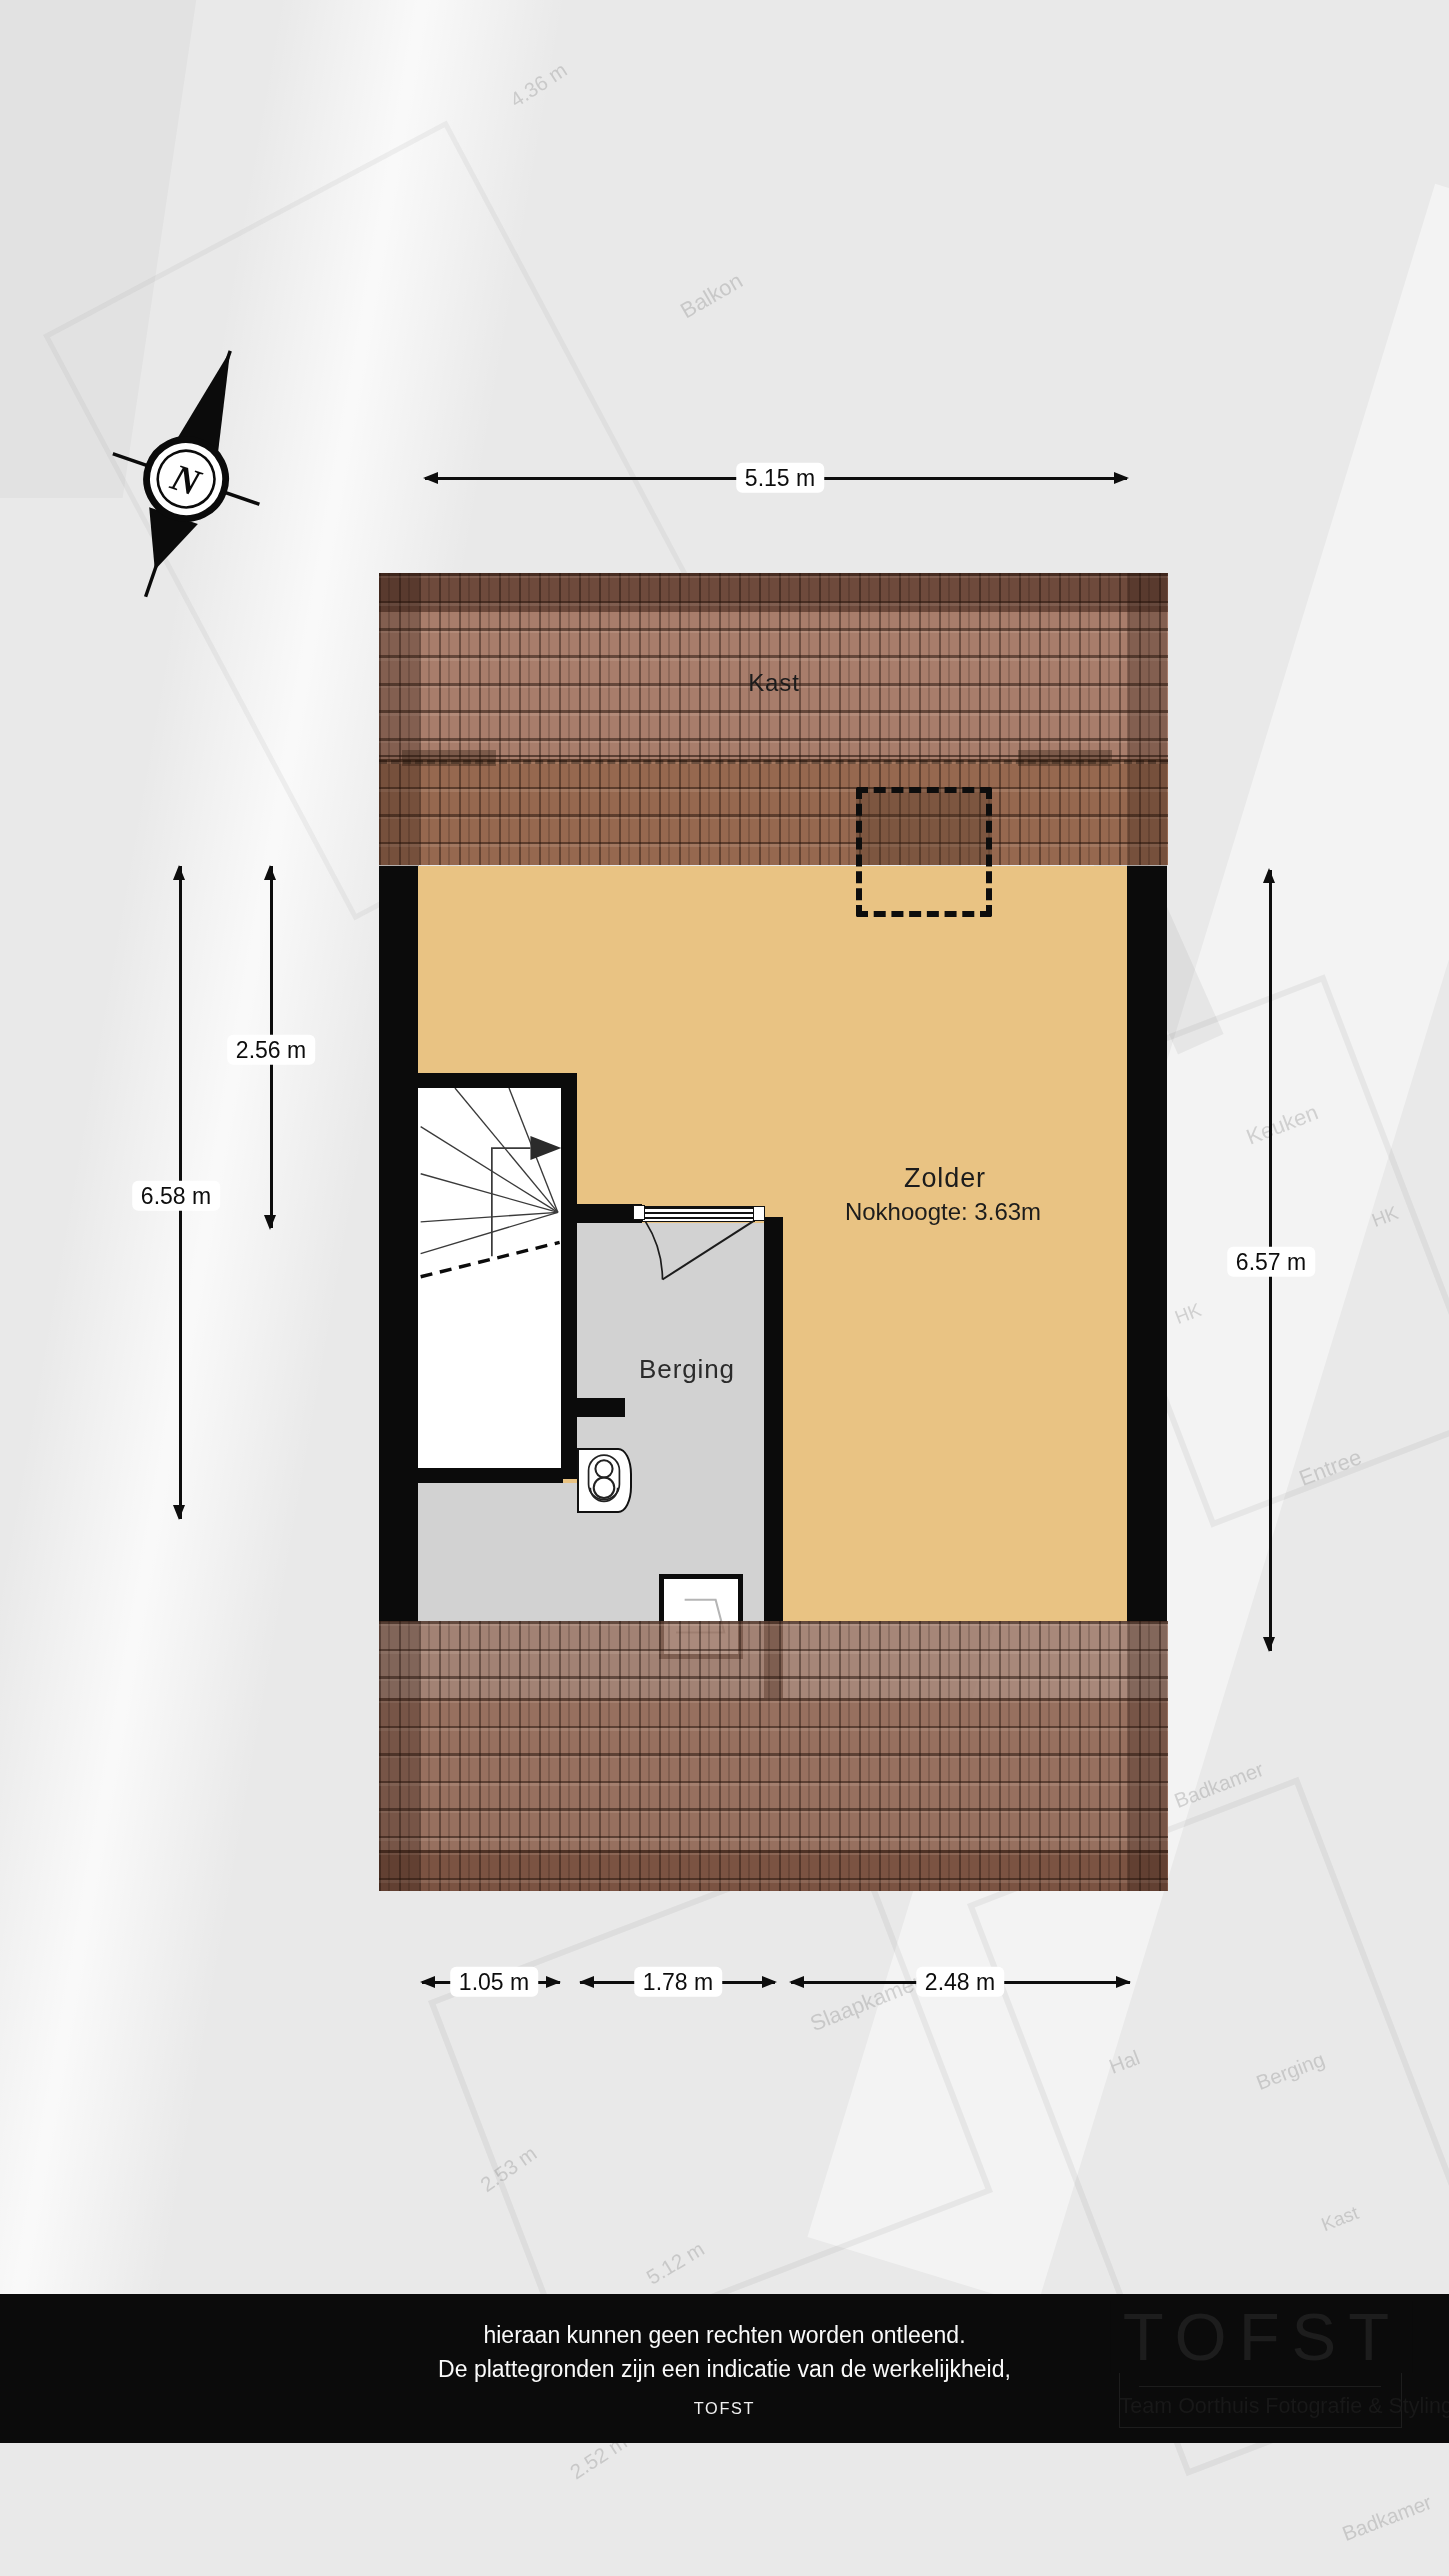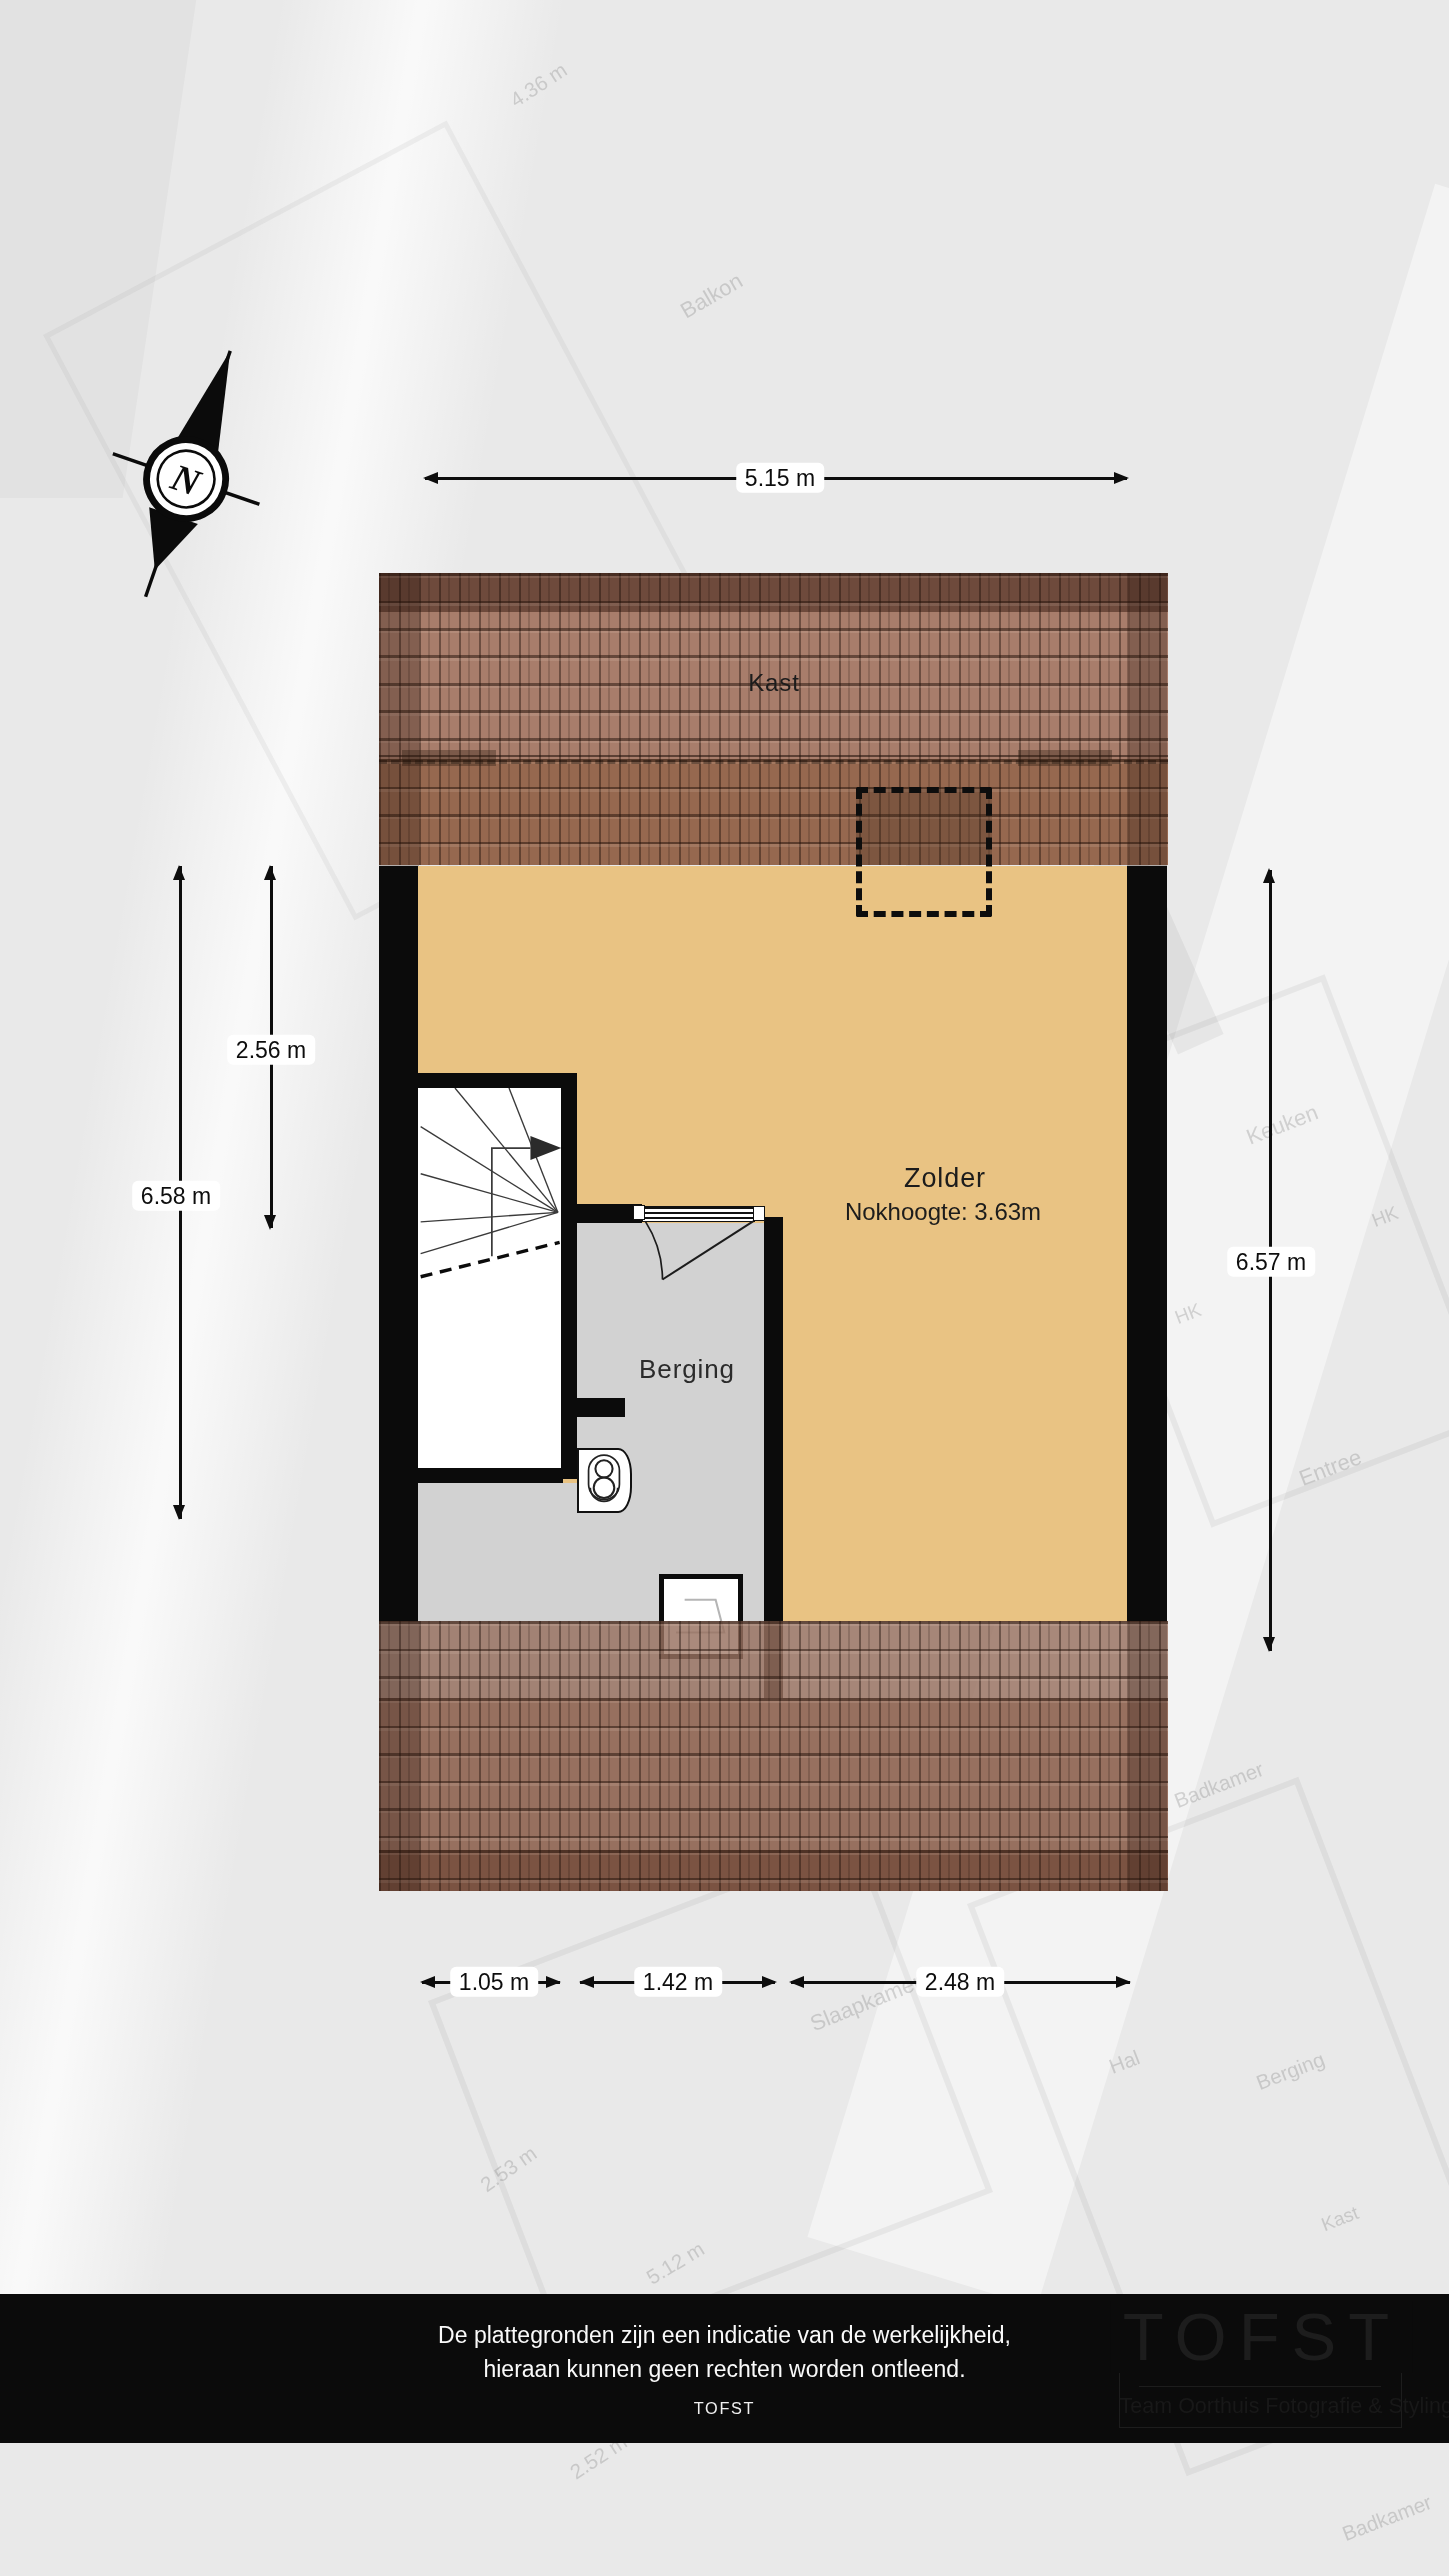--- a/index.html
+++ b/index.html
@@ -186,33 +186,33 @@
   <div>
     <div class="dim-line-h" style="left:422px;top:1981px;width:138px;"></div>
     <div class="ah ah-left" style="left:420px;top:1976px;"></div>
     <div class="ah ah-right" style="left:546px;top:1976px;"></div>
     <div class="dim-label" style="left:494px;top:1982px;">1.05 m</div>
   </div>
   <div>
     <div class="dim-line-h" style="left:580px;top:1981px;width:195px;"></div>
     <div class="ah ah-left" style="left:579px;top:1976px;"></div>
     <div class="ah ah-right" style="left:762px;top:1976px;"></div>
-    <div class="dim-label" style="left:678px;top:1982px;">1.42 m</div>
+    <div class="dim-label" style="left:678px;top:1982px;">1.78 m</div>
   </div>
   <div>
     <div class="dim-line-h" style="left:791px;top:1981px;width:339px;"></div>
     <div class="ah ah-left" style="left:789px;top:1976px;"></div>
     <div class="ah ah-right" style="left:1116px;top:1976px;"></div>
     <div class="dim-label" style="left:960px;top:1982px;">2.48 m</div>
   </div>
 
   <div class="footer-bar"></div>
   <div class="disclaimer">
+    <div>hieraan kunnen geen rechten worden ontleend.</div>
     <div>De plattegronden zijn een indicatie van de werkelijkheid,</div>
-    <div>hieraan kunnen geen rechten worden ontleend.</div>
     <div class="disclaimer-brand">TOFST</div>
   </div>
   <div class="logo">
     <div class="logo-frame">
       <div class="logo-sep"></div>
       <div class="logo-sub">Team Oorthuis Fotografie &amp; Styling</div>
     </div>
     <div class="logo-title">TOFST</div>
   </div>
 

